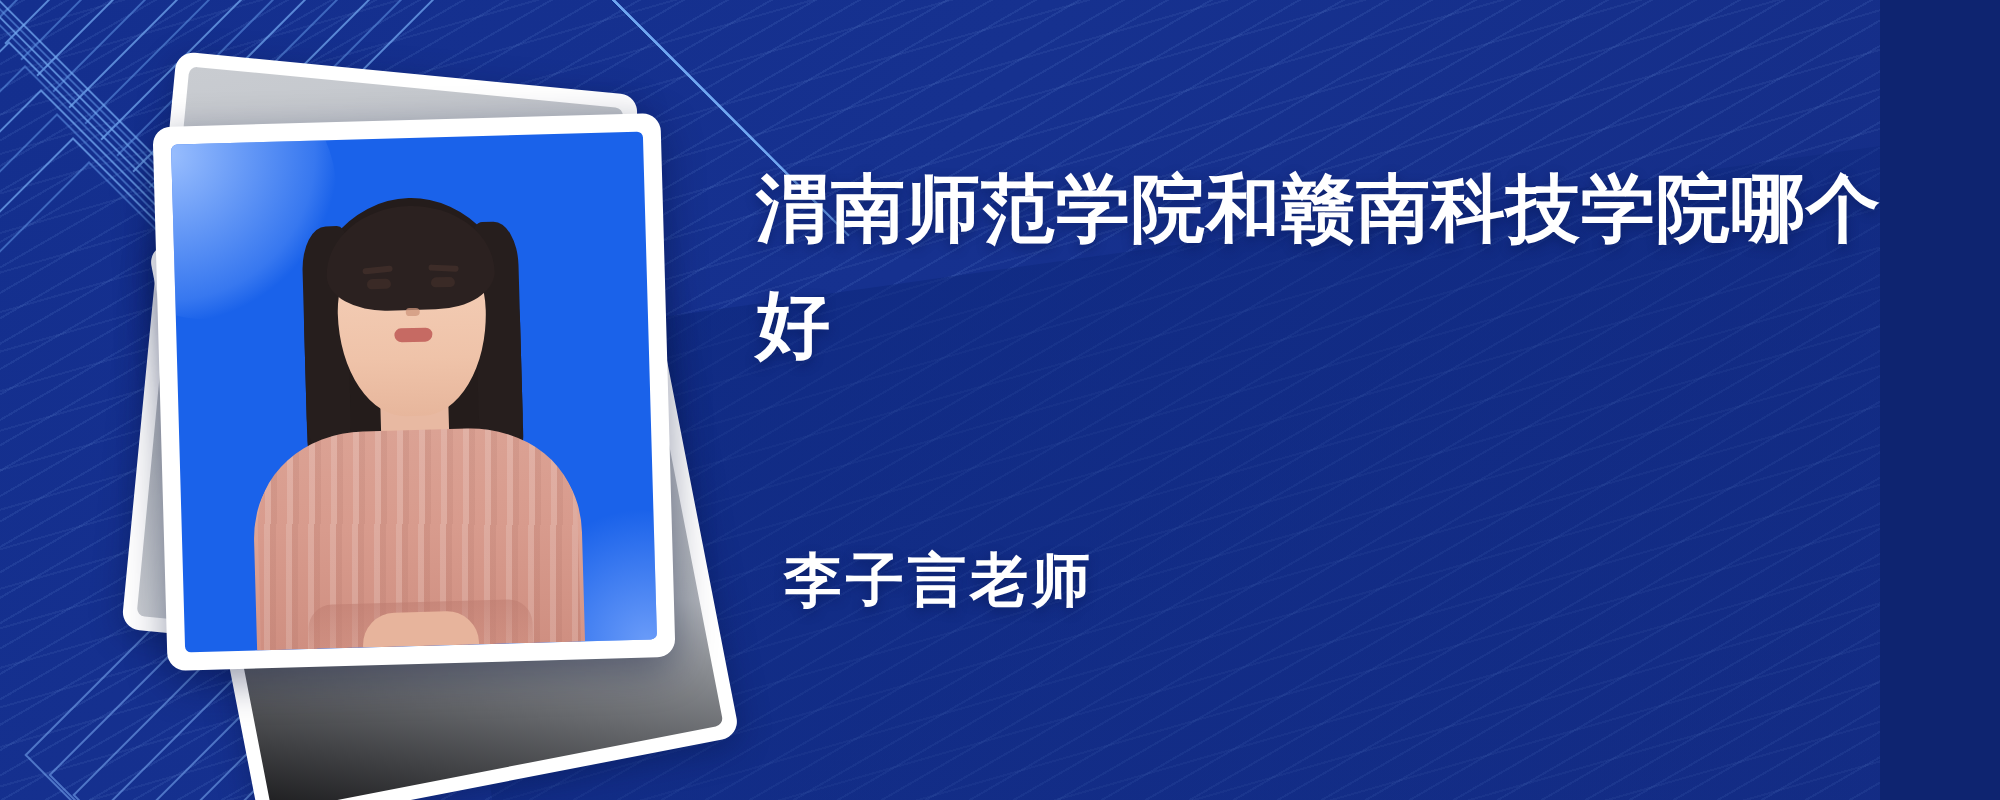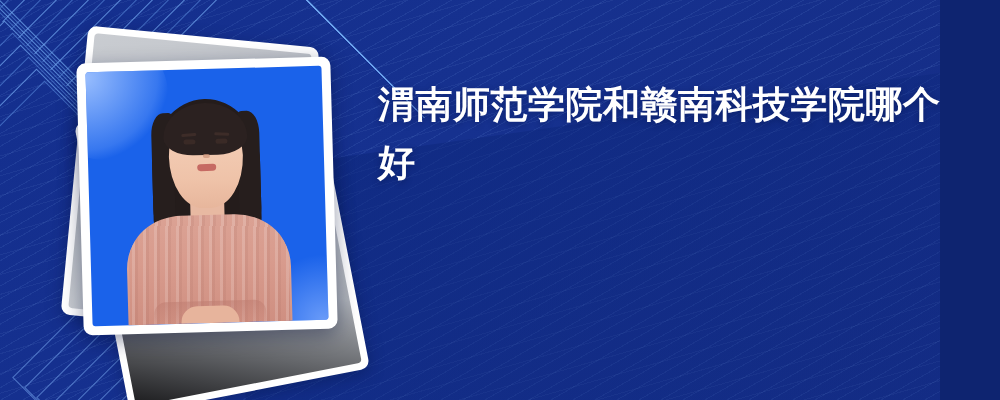--- a/index.html
+++ b/index.html
@@ -404,16 +404,17 @@
           <div class="nose"></div>
           <div class="mouth"></div>
         </div>
       </div>
     </div>
   </div>
 
   <div class="text-block">
     <div class="headline">渭南师范学院和赣南科技学院哪个好</div>
 
+    <div class="byline">李子言老师</div>
 
   </div>
 
 </div>
 
 </body></html>

